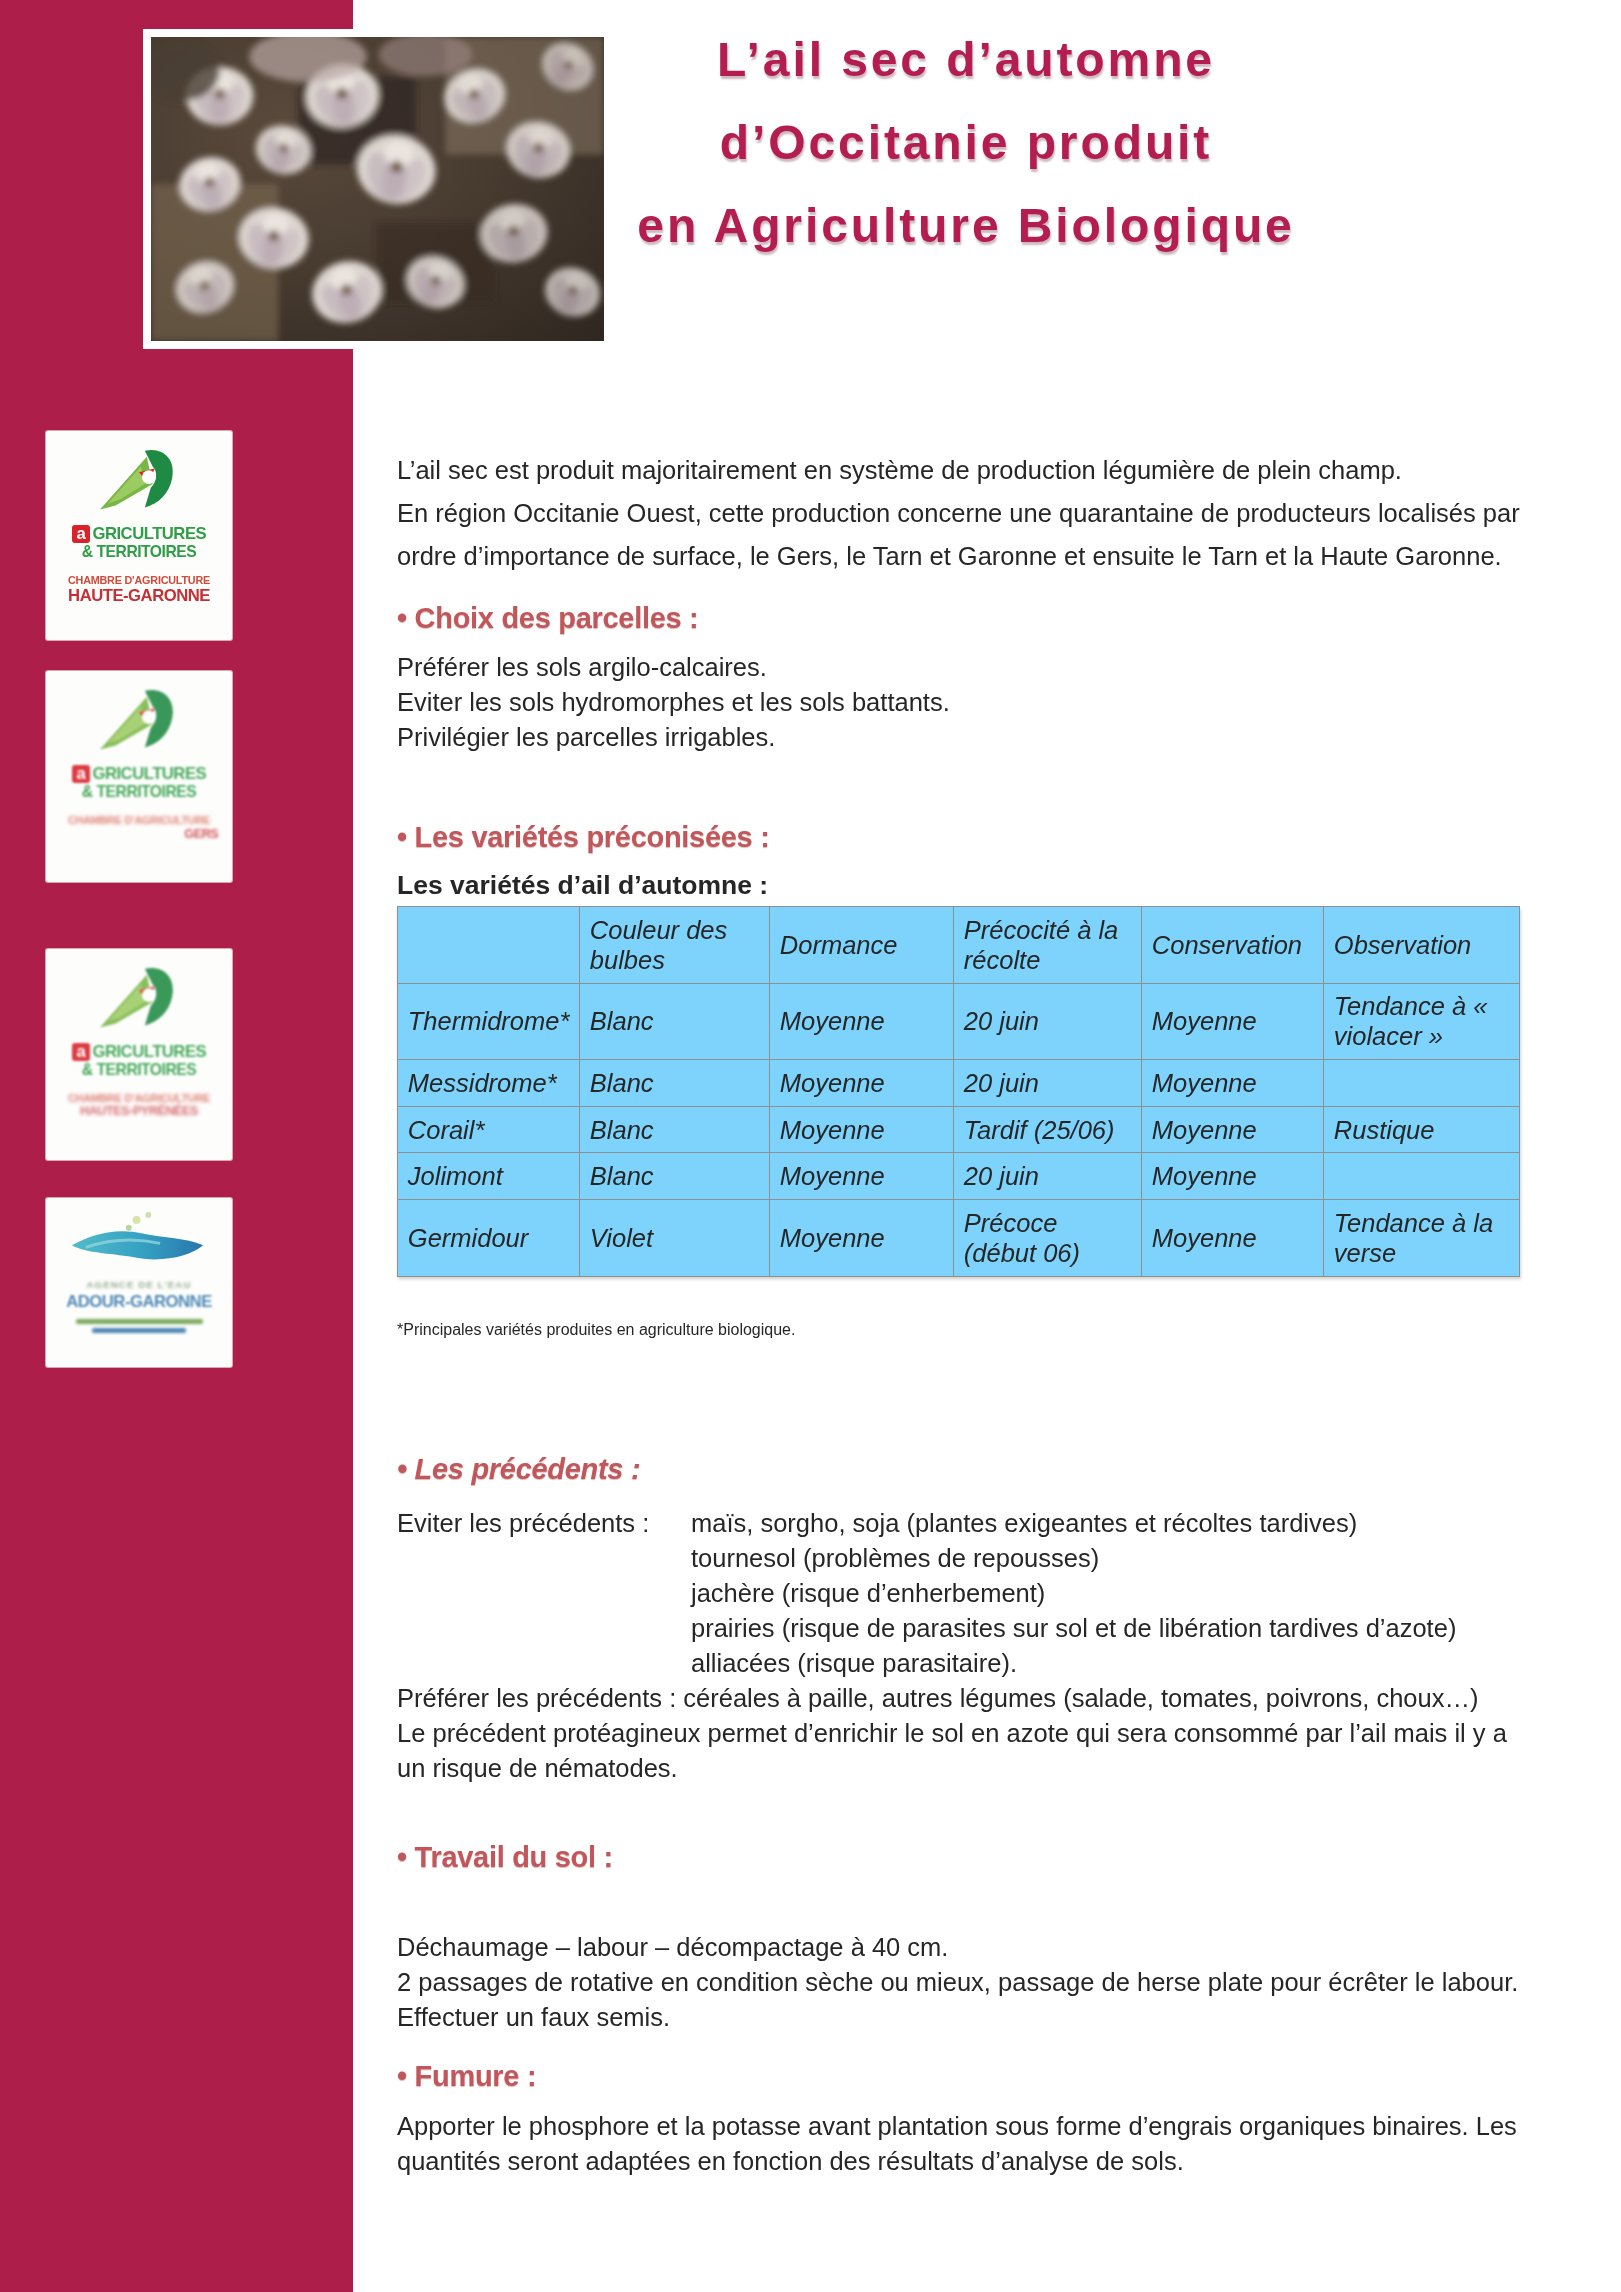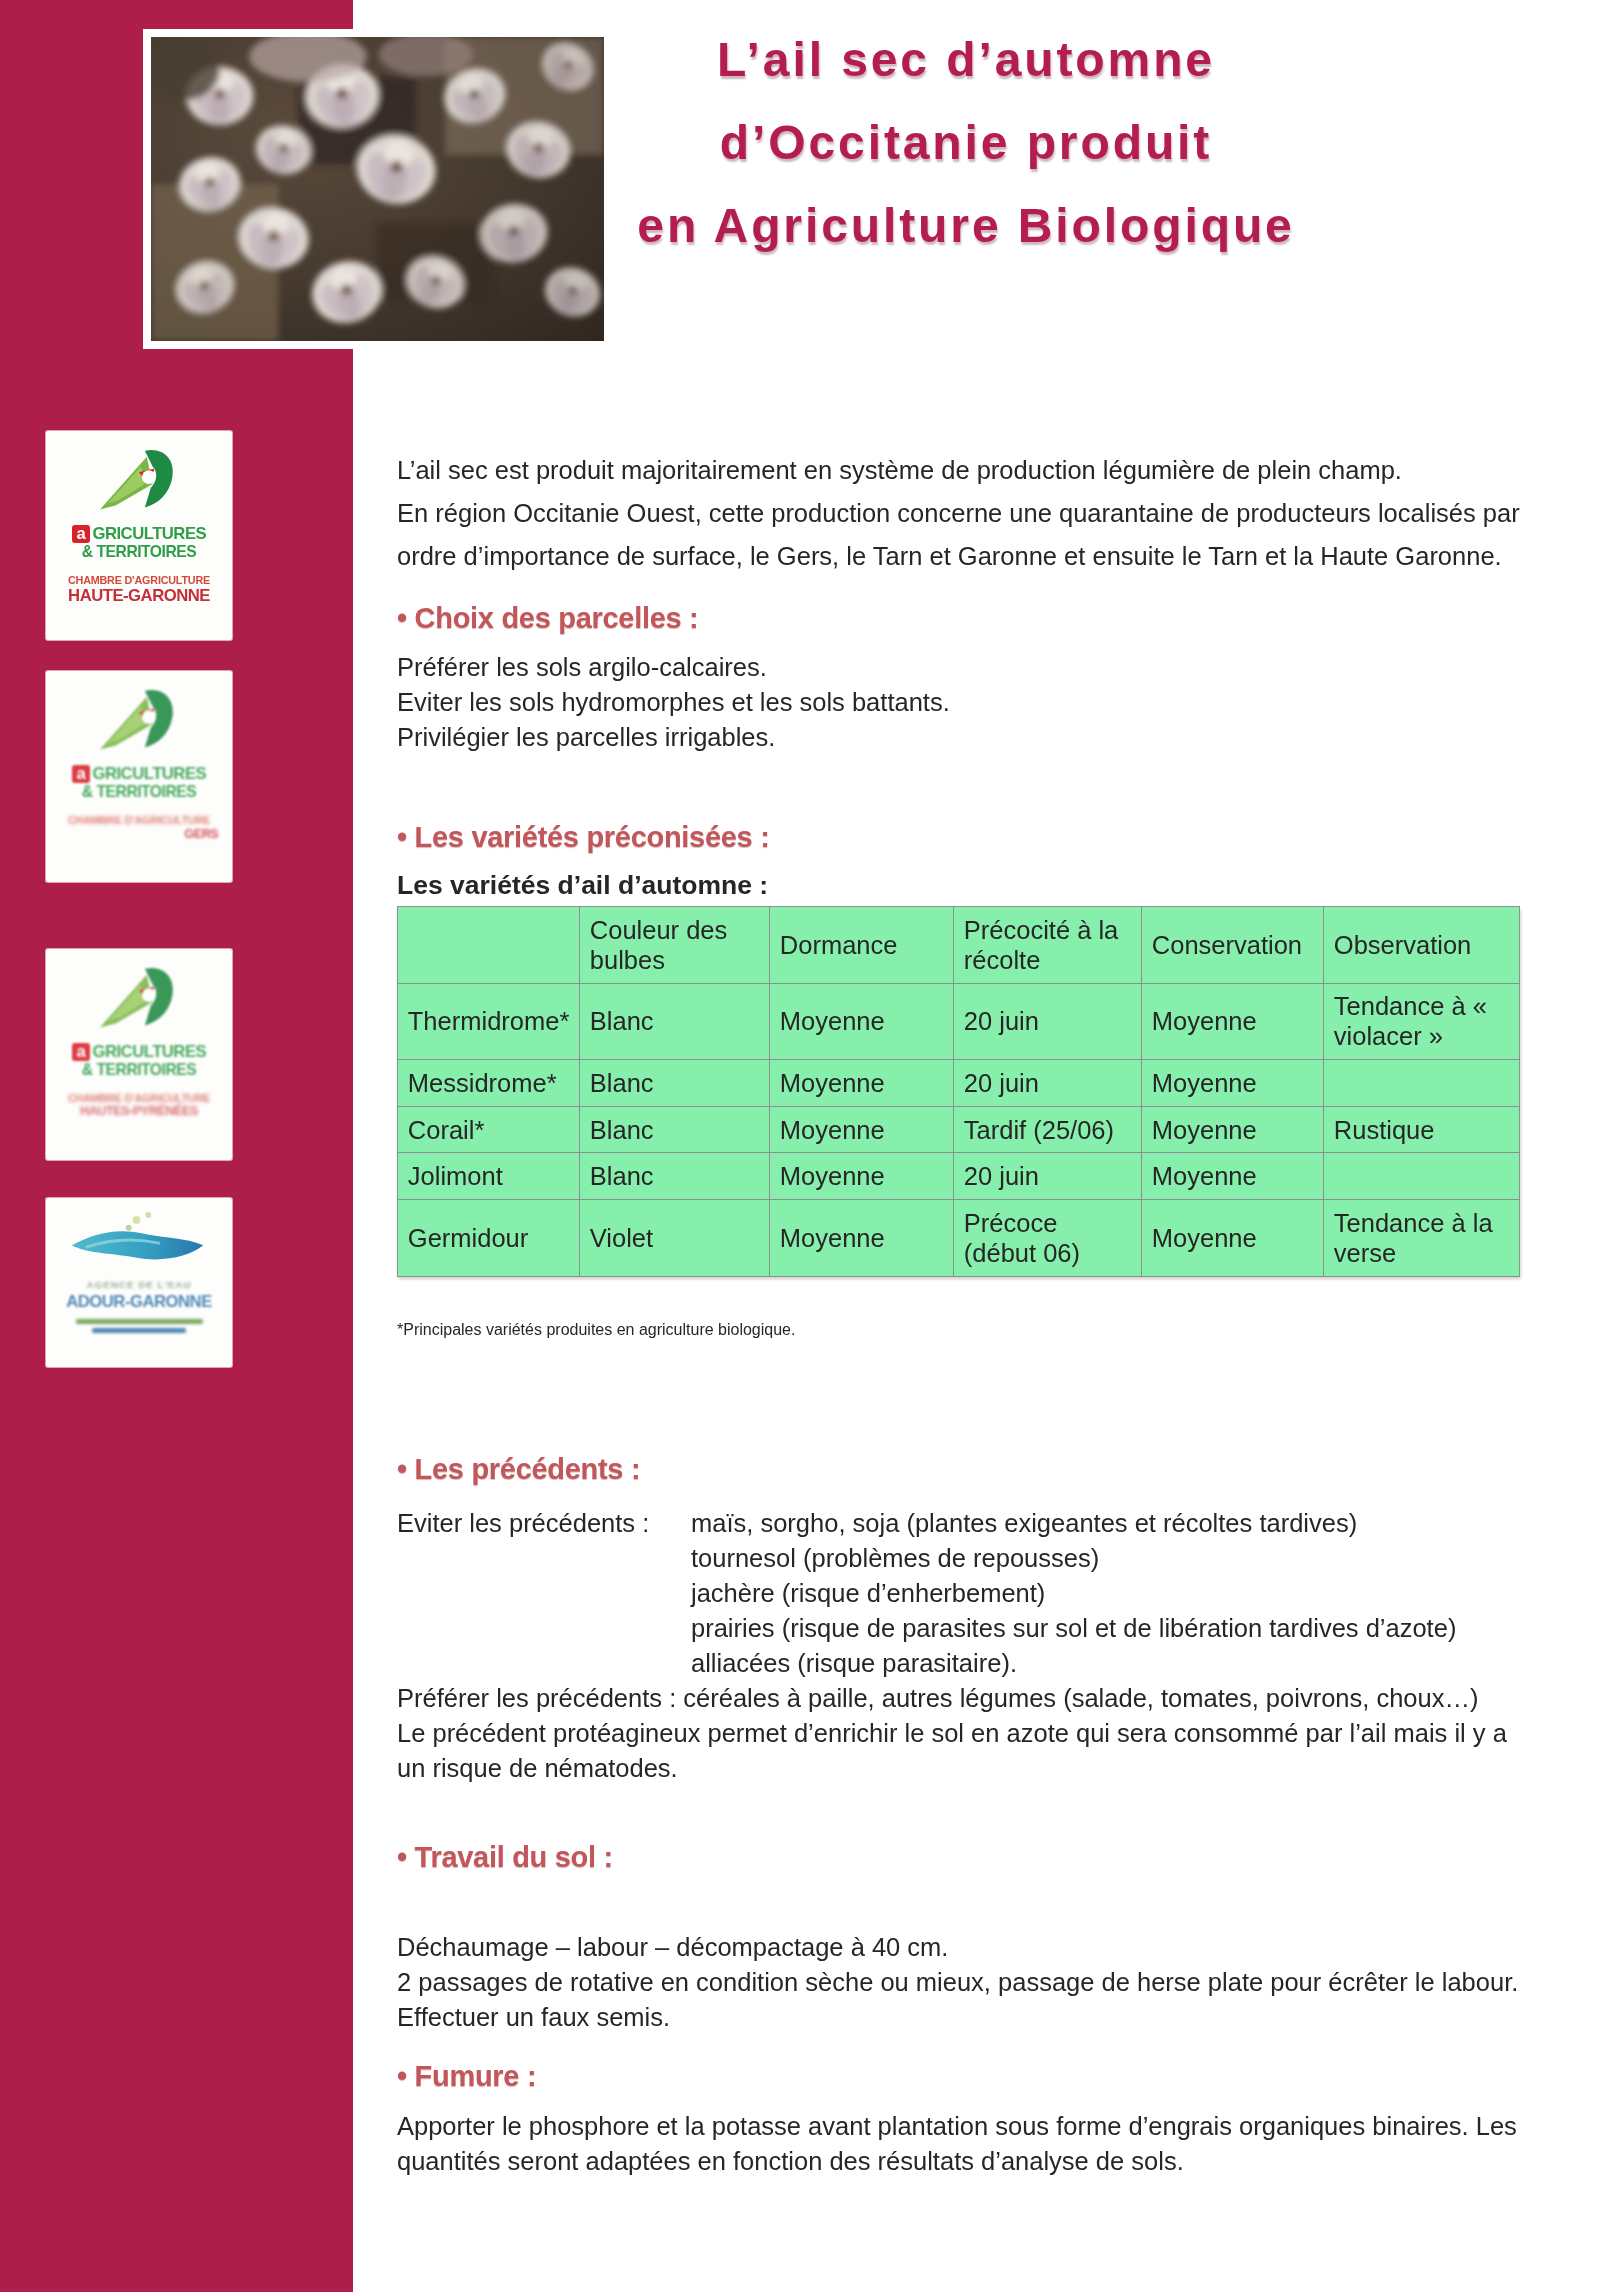--- a/index.html
+++ b/index.html
@@ -40,21 +40,21 @@
   .title .tline{display:block;}
   
   .blk{position:absolute;left:397px;}
   .body-line{font-size:25.5px;line-height:35px;white-space:nowrap;letter-spacing:0;}
   .intro .body-line{line-height:43px;}
   .sec-h{color:#c2575b;font-weight:bold;font-size:29px;white-space:nowrap;
     text-shadow:0 1px 1px rgba(140,50,50,.35);letter-spacing:-0.3px;}
   .subtitle{font-size:26.5px;font-weight:bold;white-space:nowrap;}
   
   table.var{border-collapse:collapse;width:1123px;table-layout:fixed;
-    box-shadow:1px 2.9px 2.9px rgba(0,0,0,.18);background:#86efac;}
+    box-shadow:1px 2.9px 2.9px rgba(0,0,0,.18);background:#7dd3fc;font-style:italic;}
   table.var td,table.var th{border:1px solid #8f8f8f;font-size:25.5px;font-weight:normal;
     text-align:left;vertical-align:middle;padding:7.8px 9.8px;line-height:30px;color:#262626;}
   
   .prec-row{display:flex;align-items:flex-start;}
   .prec-label{width:294px;flex:0 0 294px;}
   .footnote{font-size:16px;white-space:nowrap;}
 </style>
 </head>
 <body>
 
@@ -266,21 +266,21 @@
       <td>Moyenne</td>
       <td>Précoce (début 06)</td>
       <td>Moyenne</td>
       <td>Tendance à la verse</td>
     </tr>
   </tbody>
     </table>
 
   <div class="blk footnote" style="top:1321px;">*Principales variétés produites en agriculture biologique.</div>
 
-  <div class="blk sec-h" style="top:1453px;">• Les précédents :</div>
+  <div class="blk sec-h" style="top:1453px;font-style:italic;">• Les précédents :</div>
   <div class="blk" style="top:1506px;">
     <div class="prec-row">
       <div class="body-line prec-label">Eviter les précédents :</div>
       <div>
         <div class="body-line">maïs, sorgho, soja  (plantes exigeantes et récoltes tardives)</div>
         <div class="body-line">tournesol (problèmes de repousses)</div>
         <div class="body-line">jachère (risque d’enherbement)</div>
         <div class="body-line">prairies (risque de parasites sur sol et de libération tardives d’azote)</div>
         <div class="body-line">alliacées (risque parasitaire).</div>
       </div>

